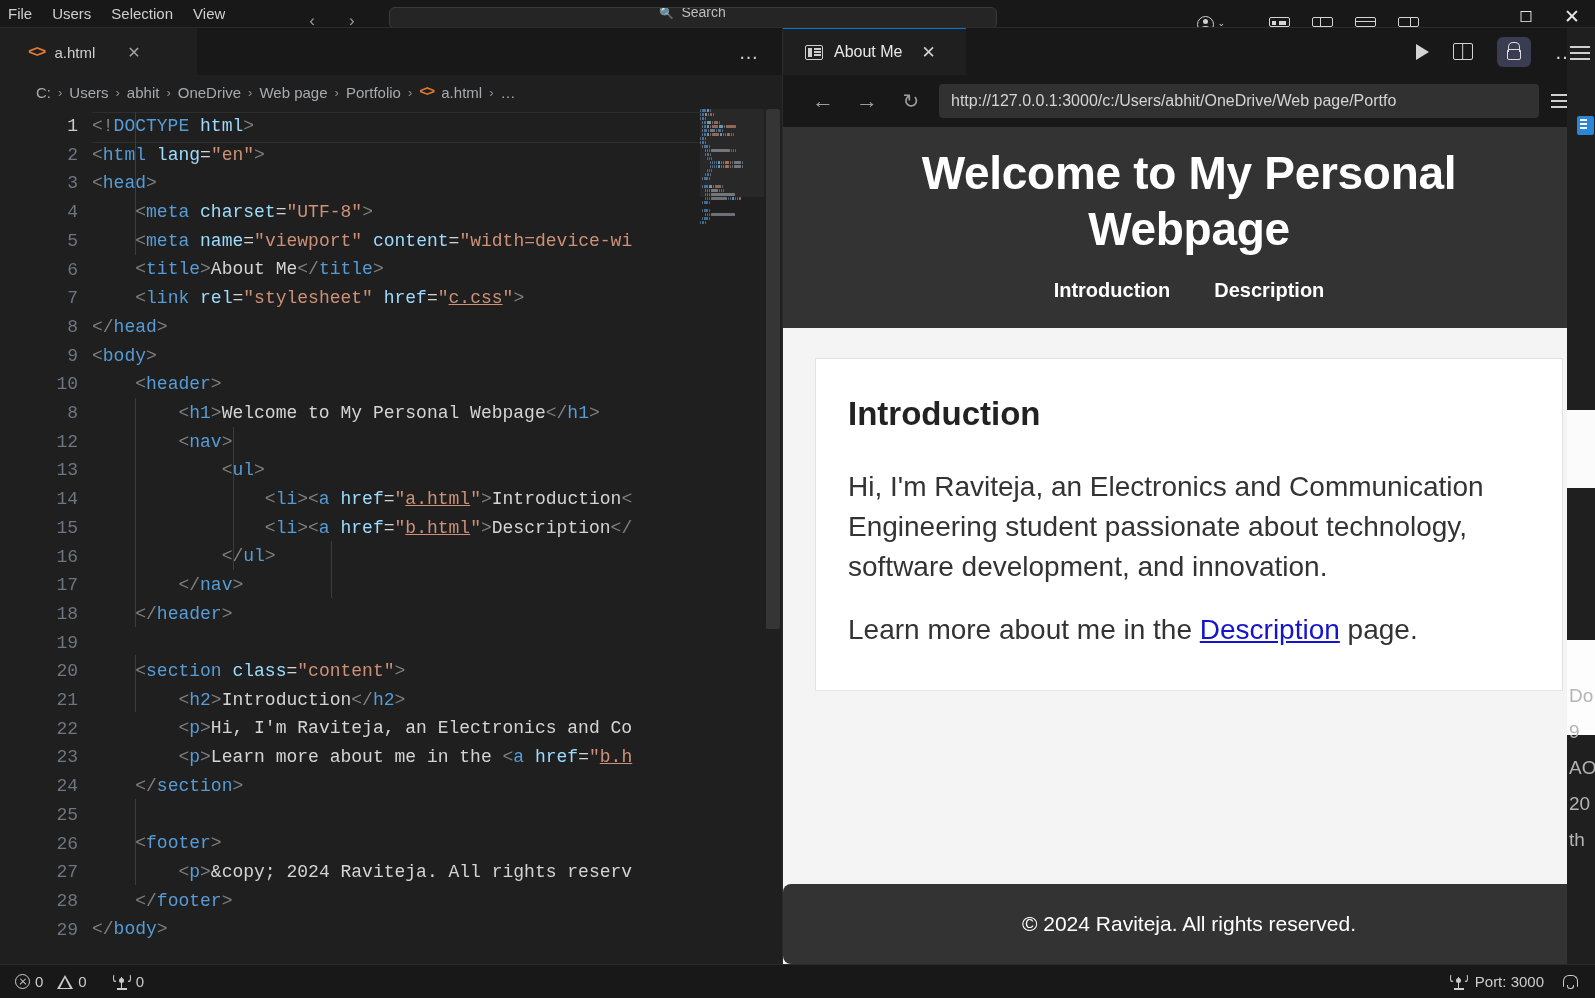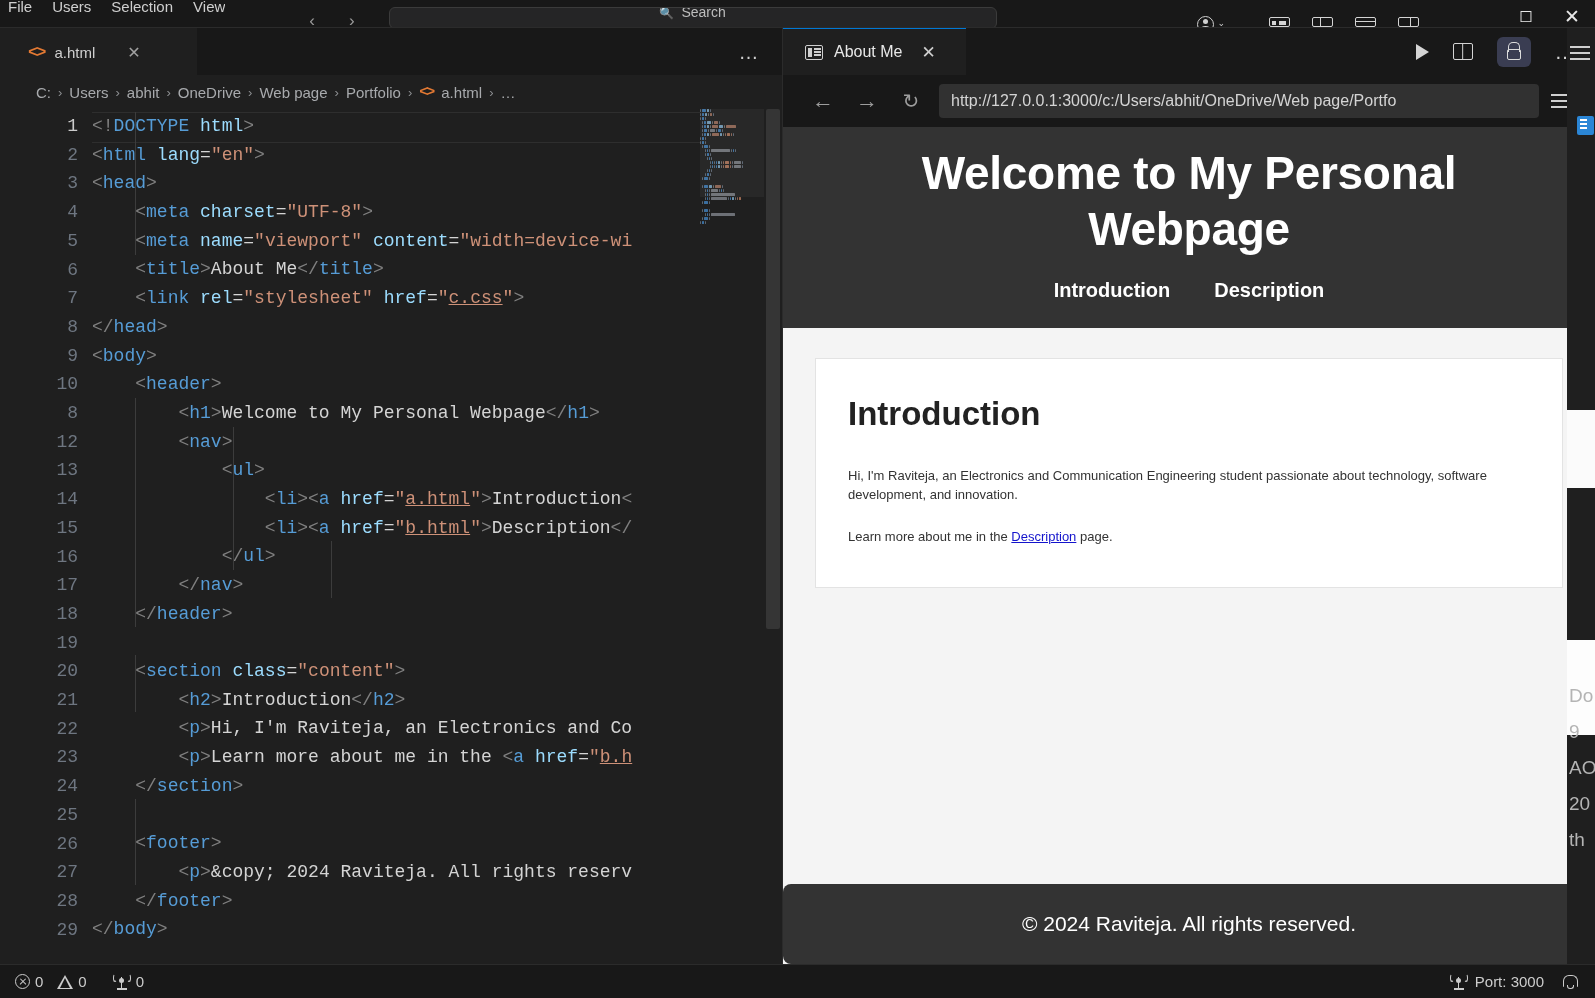--- a/index.html
+++ b/index.html
@@ -25,21 +25,21 @@
     height: 28px;
     background: #181818;
     border-bottom: 1px solid #2b2b2b;
     display: flex;
     align-items: flex-end;
     flex: 0 0 28px;
     overflow: hidden;
   }
   .menu-group {
     display: flex;
-    align-items: flex-start;
+    align-items: center;
     padding-left: 8px;
     gap: 20px;
     height: 100%;
   }
   .menu-item {
     color: #cfcfcf;
     font-size: 15px;
     line-height: 13px;
     height: 13px;
     overflow: hidden;
@@ -343,21 +343,21 @@
     text-decoration: none; cursor: pointer;
   }
   .pg-main { flex: 1 1 auto; padding: 30px 32px 0; min-height:0; }
   .pg-card {
     background: #ffffff;
     border: 1px solid #e3e3e3;
     padding: 36px 32px 40px;
     max-width: 100%;
   }
   .pg-h2 { font-size: 33px; color: #222; font-weight: bold; margin-bottom: 34px; }
-  .pg-p { font-size: 13px; color: #333; line-height: 1.42; margin-bottom: 24px; }
+  .pg-p { font-size: 28px; color: #333; line-height: 1.42; margin-bottom: 24px; }
   .pg-p:last-child { margin-bottom: 0; }
   .pg-p a { color: #1414cc; text-decoration: underline; }
   .pg-footer {
     background: #333333;
     color: #ffffff;
     text-align: center;
     font-size: 21px;
     padding: 28px 10px;
     flex: 0 0 auto;
     border-radius: 8px;

